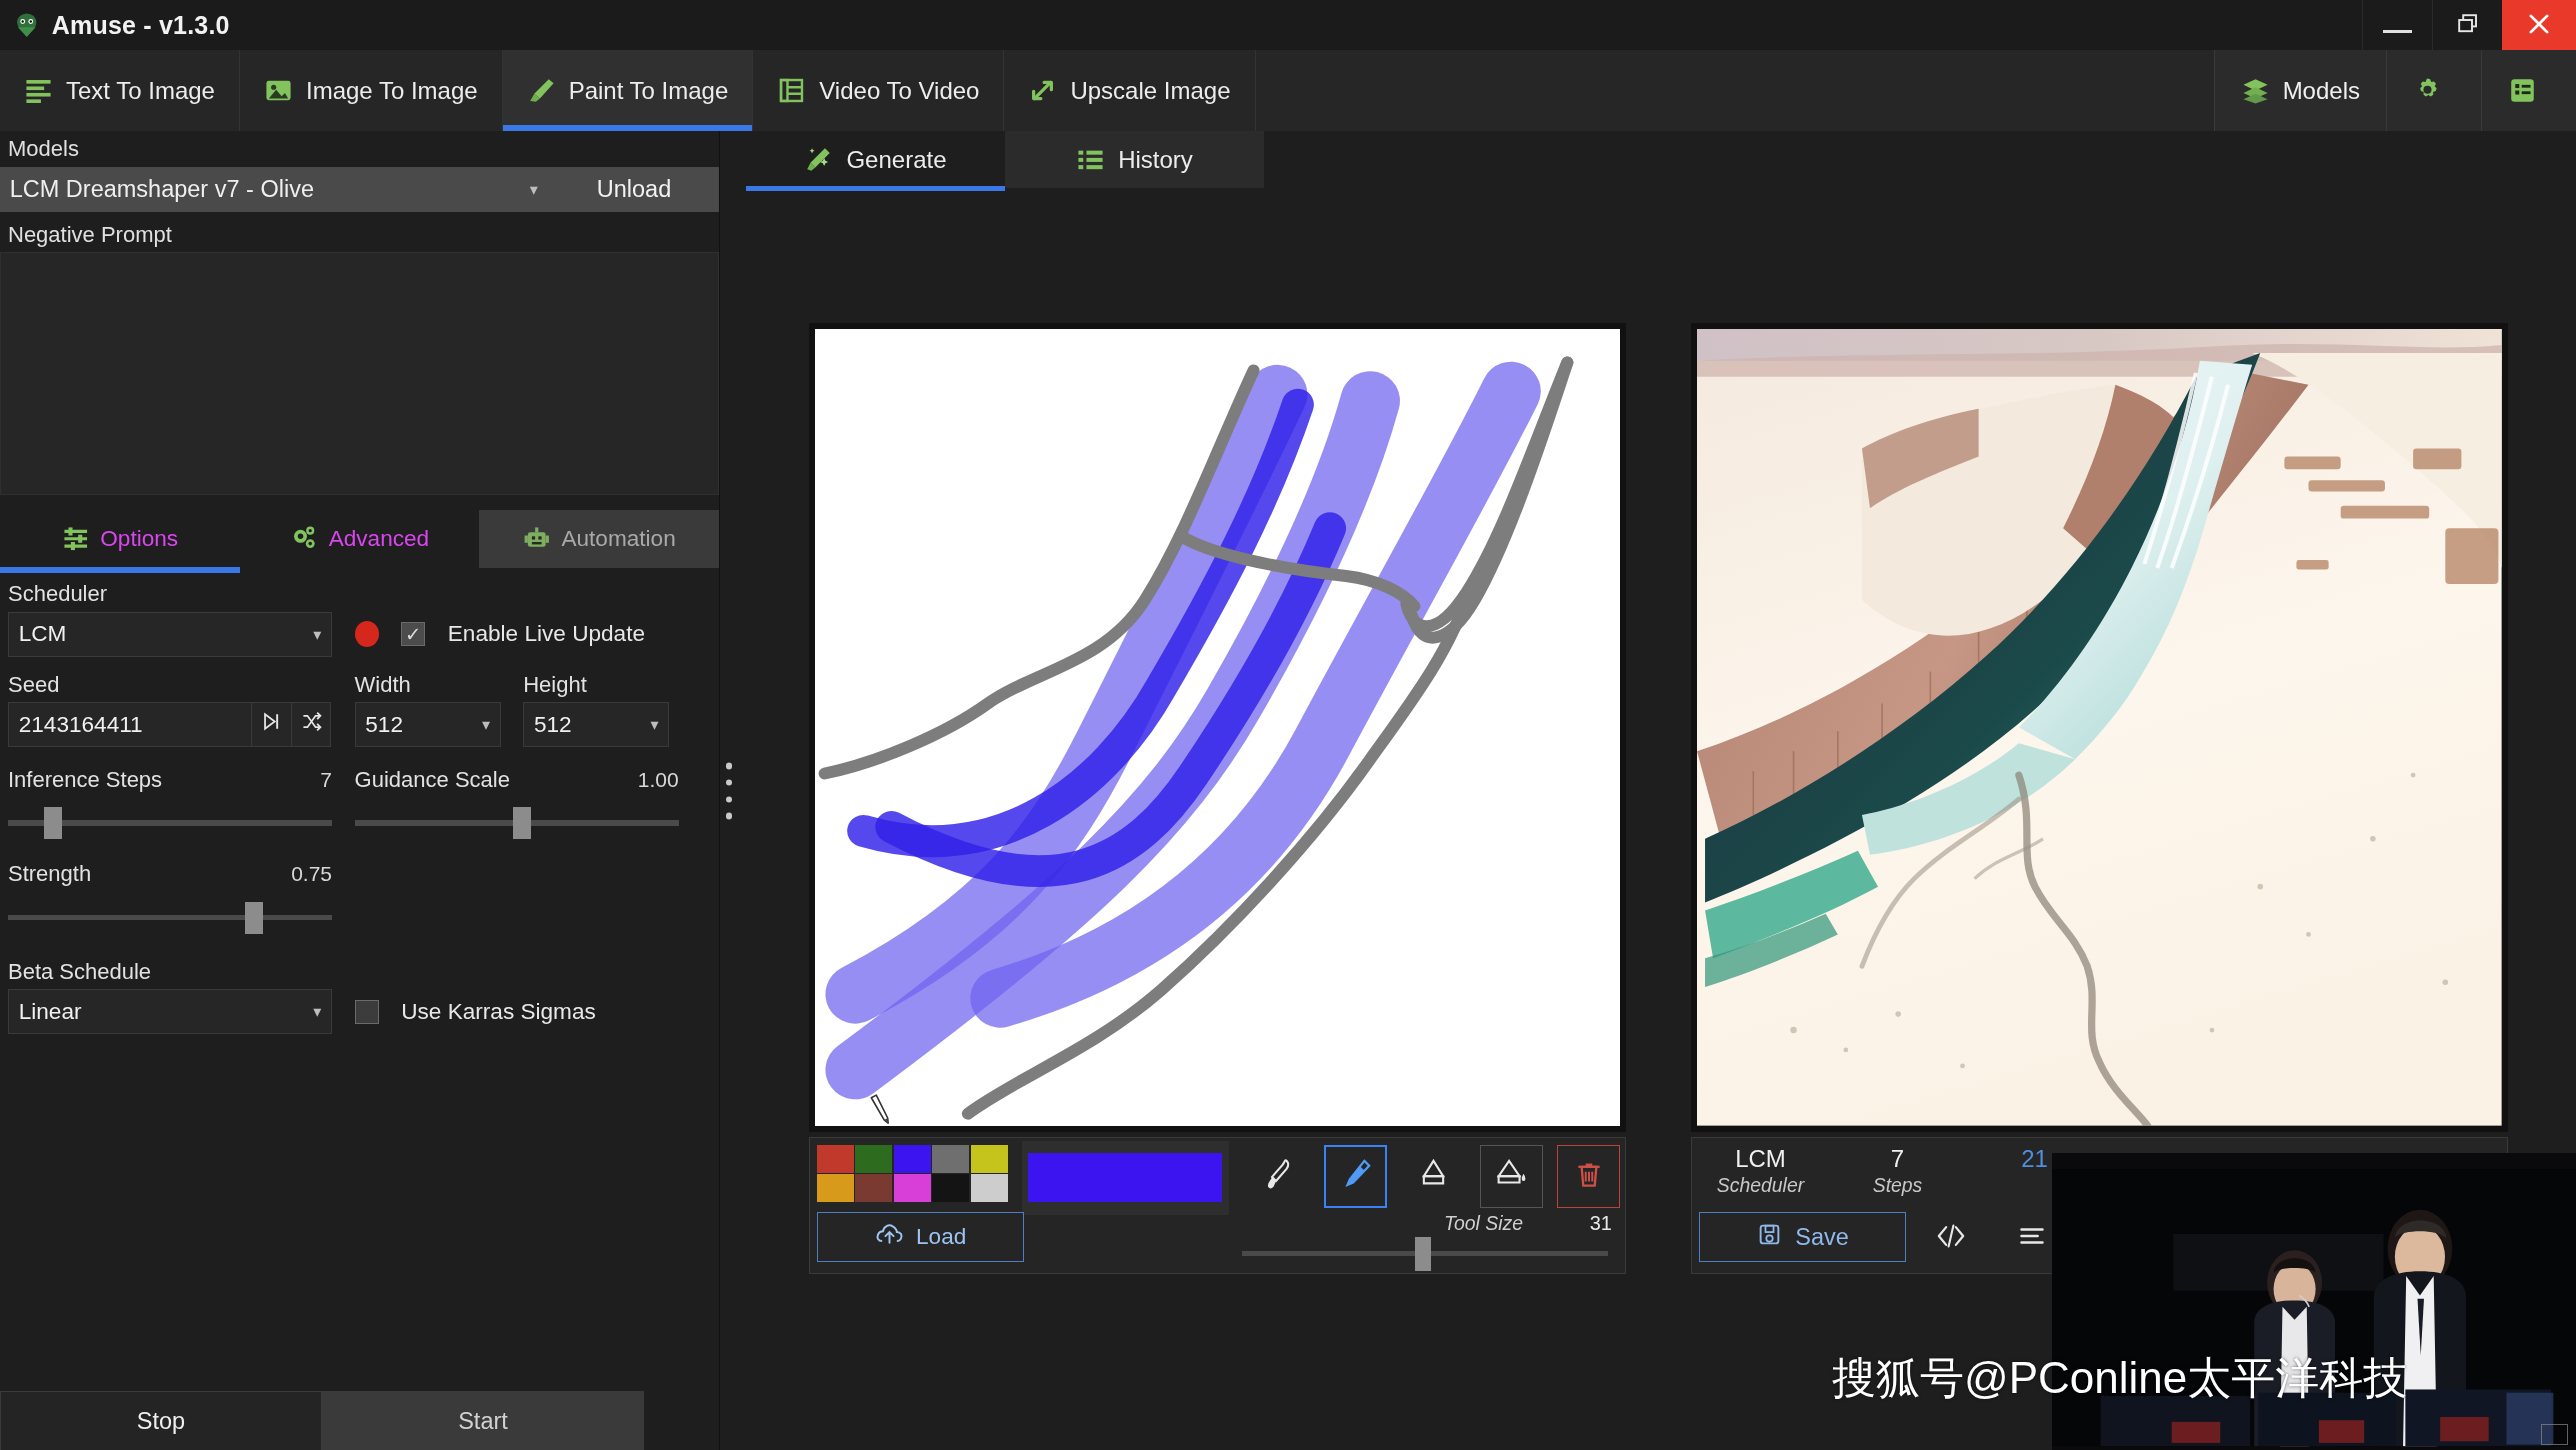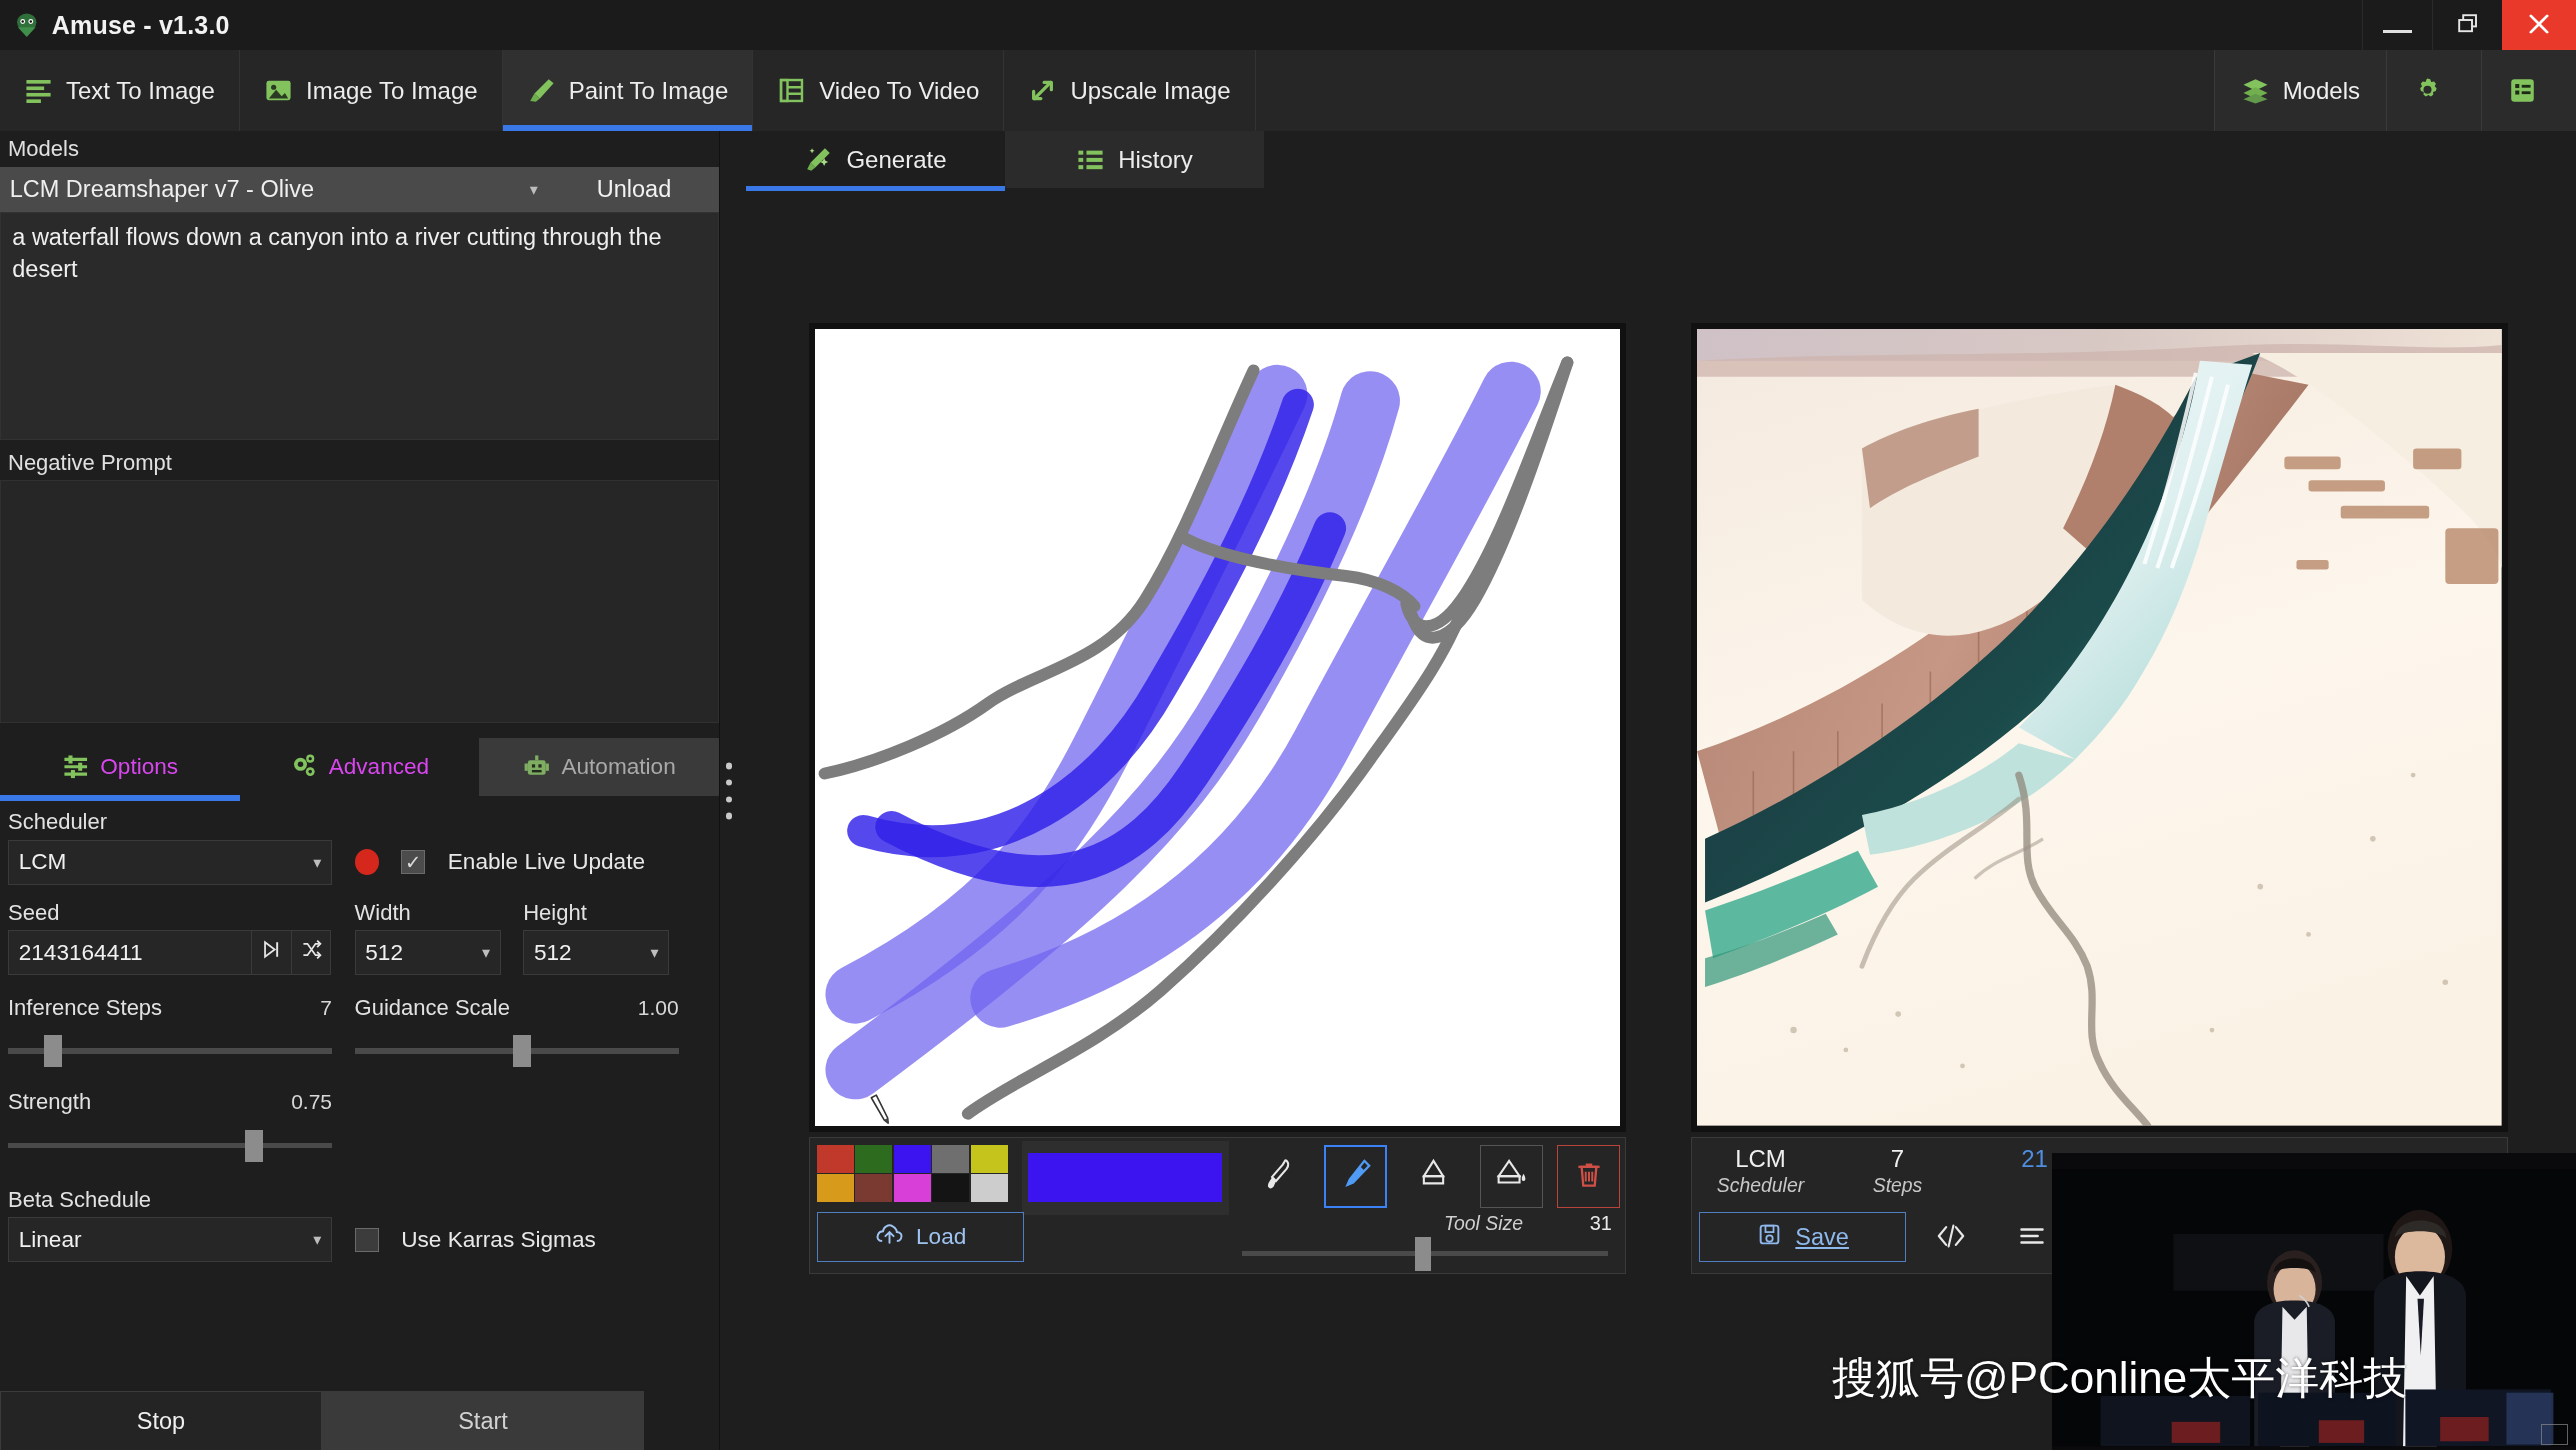--- a/index.html
+++ b/index.html
@@ -208,21 +208,21 @@
     background: #252525; border: 0.8px solid #3a3a3a;
   }
   .meta-row { display: flex; padding-top: 6.5px; }
   .meta-cell { width: 137px; text-align: center; }
   .meta-val { font-size: 24px; color: #f0f0f0; }
   .meta-val.blue { color: #4f8fe0; }
   .meta-key { font-size: 19.4px; font-style: italic; color: #c8c8c8; margin-top: 1.6px; }
   .save-btn {
     position: absolute; left: 6.5px; top: 74px; width: 207px; height: 50px;
     border: 1.6px solid #4f7fc0; display: flex; align-items: center; justify-content: center;
-    gap: 11.3px; font-size: 23.5px; color: #8fb8ec; text-decoration: underline;
+    gap: 11.3px; font-size: 23.5px; color: #8fb8ec;
   }
   .result-ico-btn {
     position: absolute; top: 74px; width: 65px; height: 50px;
     display: flex; align-items: center; justify-content: center;
   }
 
   
   .video-overlay {
     position: absolute; left: 2052px; top: 1153px; width: 524px; height: 298px;
     background: #000; overflow: hidden;
@@ -376,21 +376,20 @@
     <div class="models-row">
       <div class="models-sel">
         <span>LCM Dreamshaper v7 - Olive</span>
         <span class="caret">▾</span>
       </div>
       <div class="unload-btn">
         <span>Unload</span>
       </div>
     </div>
 
-    <div class="prompt-box">a waterfall flows down a canyon into a river cutting through the desert</div>
 
     <span class="lbl" style="margin-top:4.9px">Negative Prompt</span>
     <div class="prompt-box negprompt-box"></div>
 
     <div class="opt-tabs">
       <div class="opt-tab active">
         <span class="opt-ico">
           <svg viewBox="0 0 34 34" width="27.5" height="27.5">
             <path d="M3 8 h28 M3 17 h28 M3 26 h28" stroke="#82c35e" stroke-width="4"></path>
             <rect x="8" y="3" width="5" height="10" fill="#82c35e"></rect>

